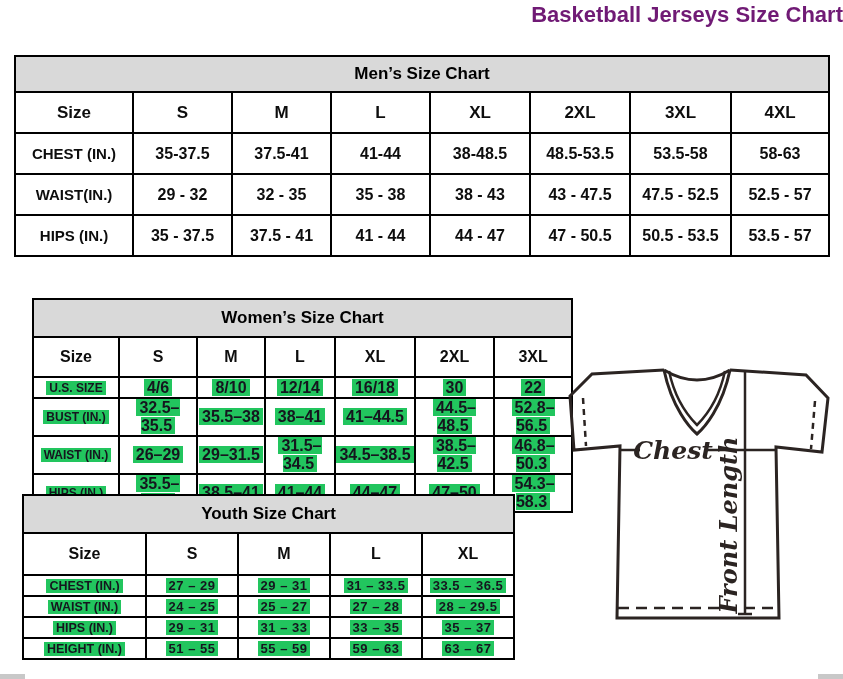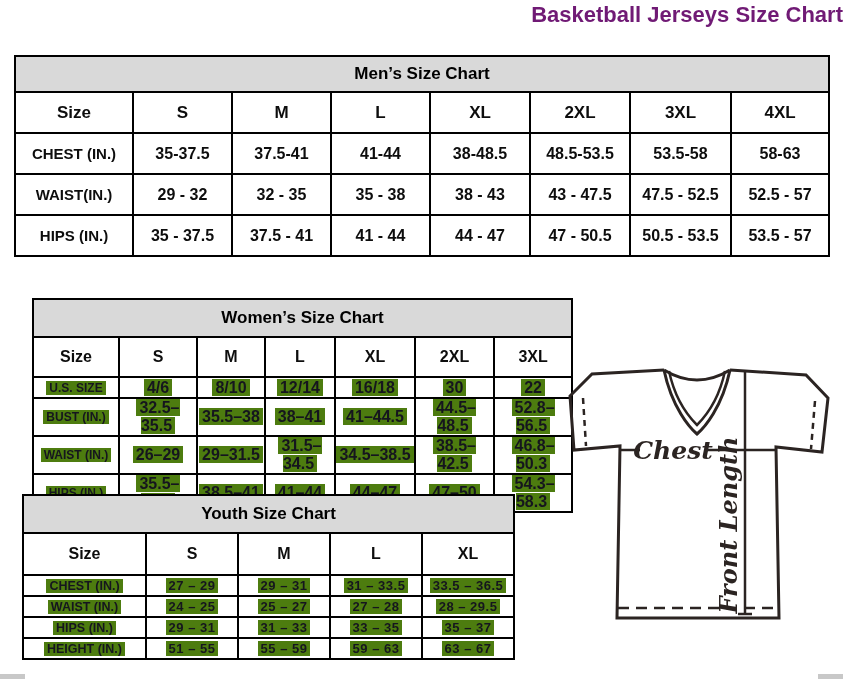--- a/index.html
+++ b/index.html
@@ -32,21 +32,21 @@
   table.women tbody th { height:19px; font-size:12px; color:#15151e; }
   table.women tbody td { height:19px; font-size:16px; color:#15151e; }
 
   
   table.youth { left:14px; top:494px; width:491px;margin-left:8px; }
   table.youth tr.band th { height:36px; }
   table.youth tr.cols th { height:40px; font-size:16px; }
   table.youth tbody th { height:19px; font-size:12.5px; color:#15151e; }
   table.youth tbody td { height:19px; font-size:13px; color:#15151e; letter-spacing:0.5px; }
 
-  .hl { background:#4d7c0f; padding:0 3px; }
+  .hl { background:#22c55e; padding:0 3px; }
 
   
   .jersey { position:absolute; left:558px; top:362px; width:285px; height:272px; }
   .jersey path, .jersey line { fill:none; stroke:#2b2422; }
   .jersey text {
     fill:#2b2422; font-family:"DejaVu Serif", serif;
     font-style:italic; font-weight:bold;
   }
 
   

